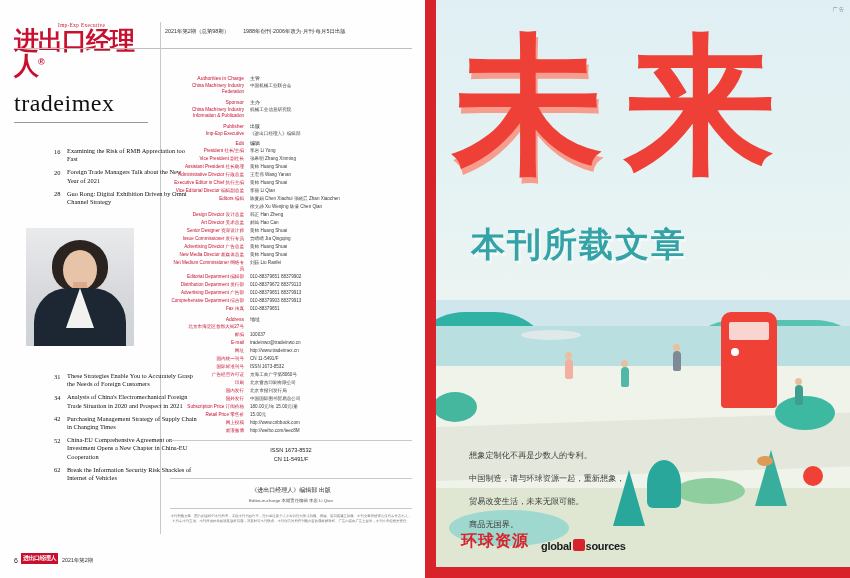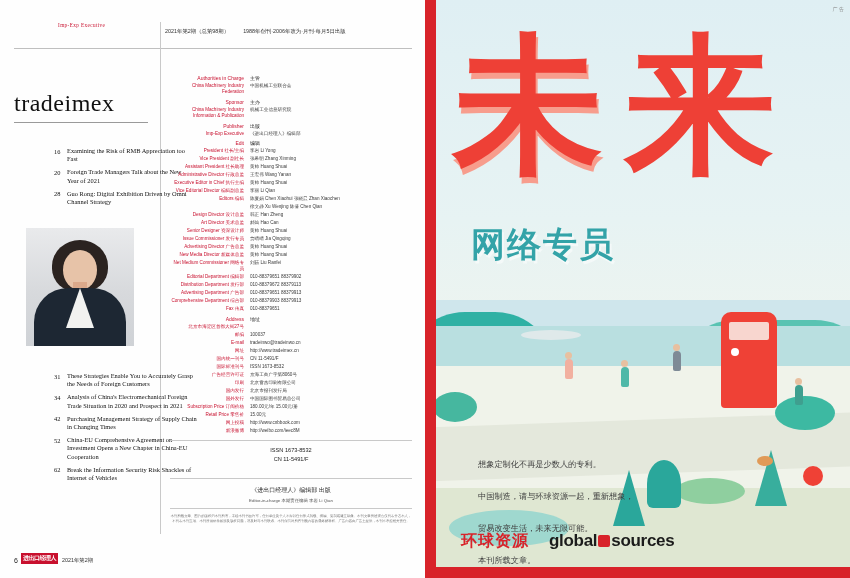--- a/index.html
+++ b/index.html
@@ -91,36 +91,39 @@
   .tree-cone{position:absolute;width:0;height:0;border-left:16px solid transparent;border-right:16px solid transparent;border-bottom:56px solid #2aa79b;}
   .kiosk{position:absolute;left:296px;top:312px;width:56px;height:96px;background:#ef4136;border-radius:10px 10px 4px 4px;}
   .kiosk .scr{position:absolute;left:8px;top:10px;width:40px;height:18px;background:#f8d6cf;border-radius:2px;}
   .kiosk .btn{position:absolute;left:10px;top:36px;width:8px;height:8px;border-radius:50%;background:#fff;}
   .blob{position:absolute;border-radius:50%;}
   .person{position:absolute;}
   .person .h{position:absolute;width:7px;height:7px;border-radius:50%;}
   .person .b{position:absolute;top:7px;width:8px;height:20px;border-radius:4px 4px 2px 2px;}
 
   .ad-copy{position:absolute;left:36px;top:440px;font-family:"Liberation Sans",sans-serif;font-size:8.2px;line-height:15px;color:#3f3f3f;}
-  .ad-copy div{margin:17px;}
-
-  .gs-logo{position:absolute;left:36px;bottom:26px;display:flex;align-items:flex-start;}
+  .ad-copy div{margin:8px;}
+
+  .gs-logo{position:absolute;left:36px;bottom:26px;display:flex;align-items:flex-end;}
   .gs-cn{font-family:"Liberation Sans",sans-serif;font-weight:bold;font-size:16px;color:#d8232a;letter-spacing:1px;}
-  .gs-en{font-family:"Liberation Sans",sans-serif;font-weight:bold;font-size:17px;color:#1b1b1b;margin-left:20px;letter-spacing:-.3px;}
+  .gs-en{font-family:"Liberation Sans",sans-serif;font-weight:bold;font-size:11px;color:#1b1b1b;margin-left:12px;letter-spacing:-.3px;}
   .gs-en .mark{display:inline-block;width:12px;height:12px;background:#d8232a;border-radius:2px;vertical-align:-1px;margin:0 1px;}
 </style>
 </head>
 <body>
 
 <div class="page">
 
   <div class="left">
 
     <div class="logo-block">
       <div class="logo-en">Imp-Exp Executive</div>
+      <div class="logo-cn">
+        <span>进出口经理人</span><span class="sup">®</span>
+      </div>
     </div>
 
     <div class="issue-line">
       <span>2021年第2期（总第98期）</span><span class="sep"></span><span>1988年创刊·2006年改为·月刊·每月5日出版</span>
     </div>
 
     <div class="rule-top"></div>
     <div class="rule-vert"></div>
 
     <div class="contents-title">tradeimex</div>
@@ -364,21 +367,21 @@
     </div>
   </div>
 
   <div class="right">
     <div class="ad-label">广 告</div>
 
     <div class="gshadow">未</div>
     <div class="glyph g1">未</div>
     <div class="glyph g2">来</div>
 
-    <div class="headline">网络专员</div>
+    <div class="headline">本刊所载文章</div>
 
     <div class="ground">
       <div class="band-a"></div>
       <div class="hill1"></div>
       <div class="hill2"></div>
       <div class="band-b"></div>
       <div class="band-c"></div>
       <div class="path"></div>
       <div class="grass"></div>
       <div class="pond"></div>
@@ -412,21 +415,21 @@
       <div class="b" style="background:#3f9f8f;left:0;"></div>
     </div>
     <div class="blob" style="left:332px;bottom:112px;width:16px;height:10px;background:#e09a57;"></div>
     <div class="blob" style="left:222px;bottom:70px;width:34px;height:48px;background:#2aa79b;border-radius:50% 50% 6px 6px;"></div>
     <div class="blob" style="left:378px;bottom:92px;width:20px;height:20px;background:#ef4136;"></div>
 
     <div class="ad-copy" id="ad-copy">
         <div>想象定制化不再是少数人的专利。</div>
         <div>中国制造，请与环球资源一起，重新想象，</div>
         <div>贸易改变生活，未来无限可能。</div>
-        <div>本刊所载文章。</div>
+        <div>商品无国界。</div>
       </div>
 
     <div class="gs-logo">
       <span class="gs-cn">环球资源</span>
       <span class="gs-en">
         <span>global</span><span class="mark"></span><span>sources</span>
       </span>
     </div>
 
     <div class="redbar"></div>

